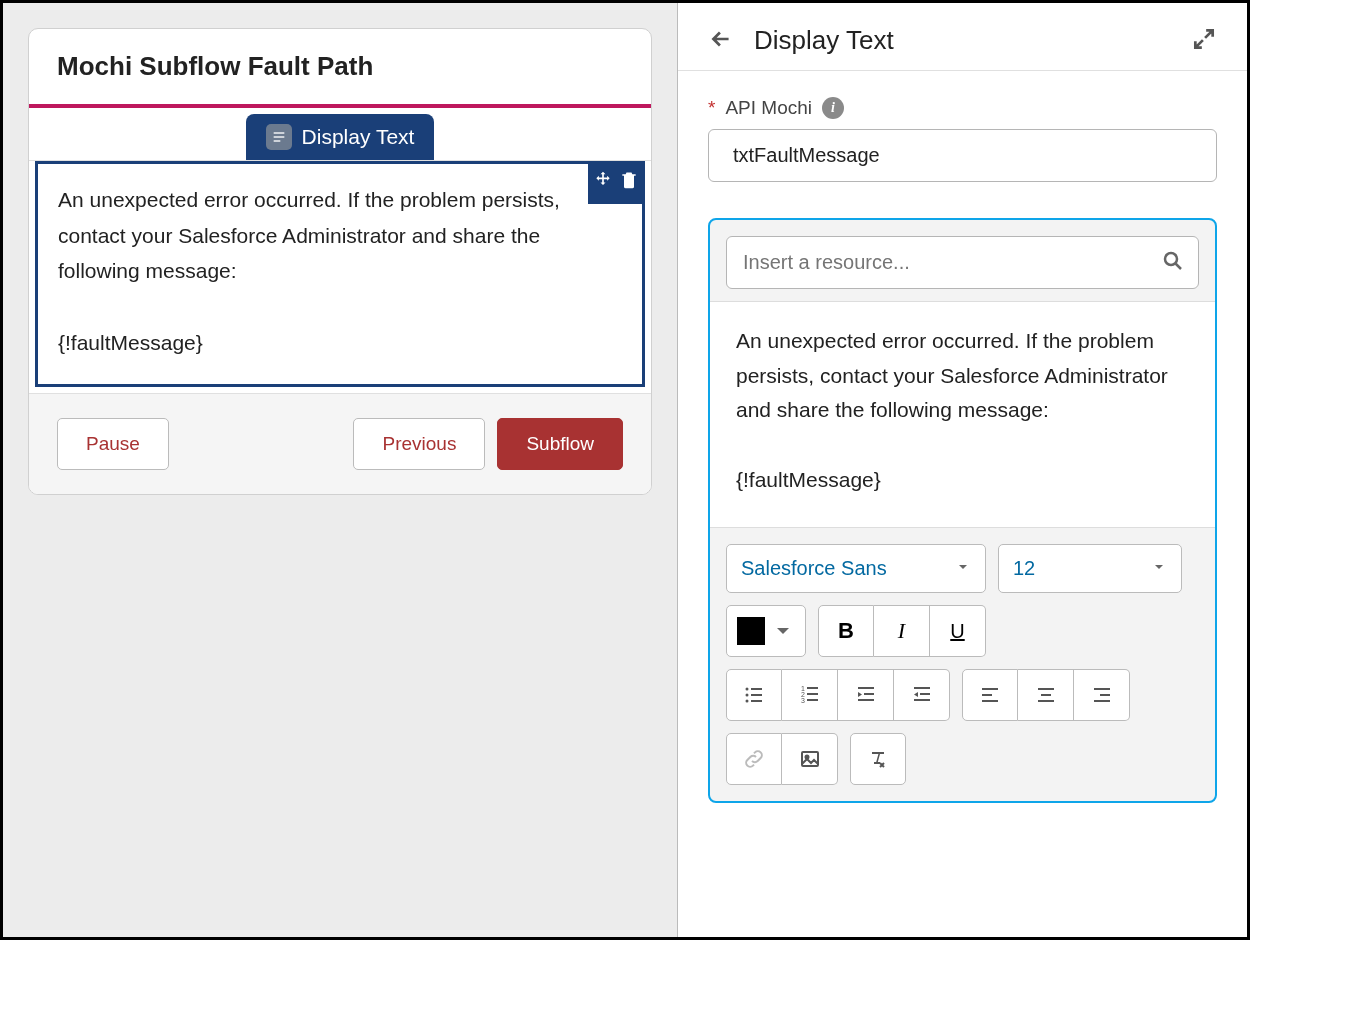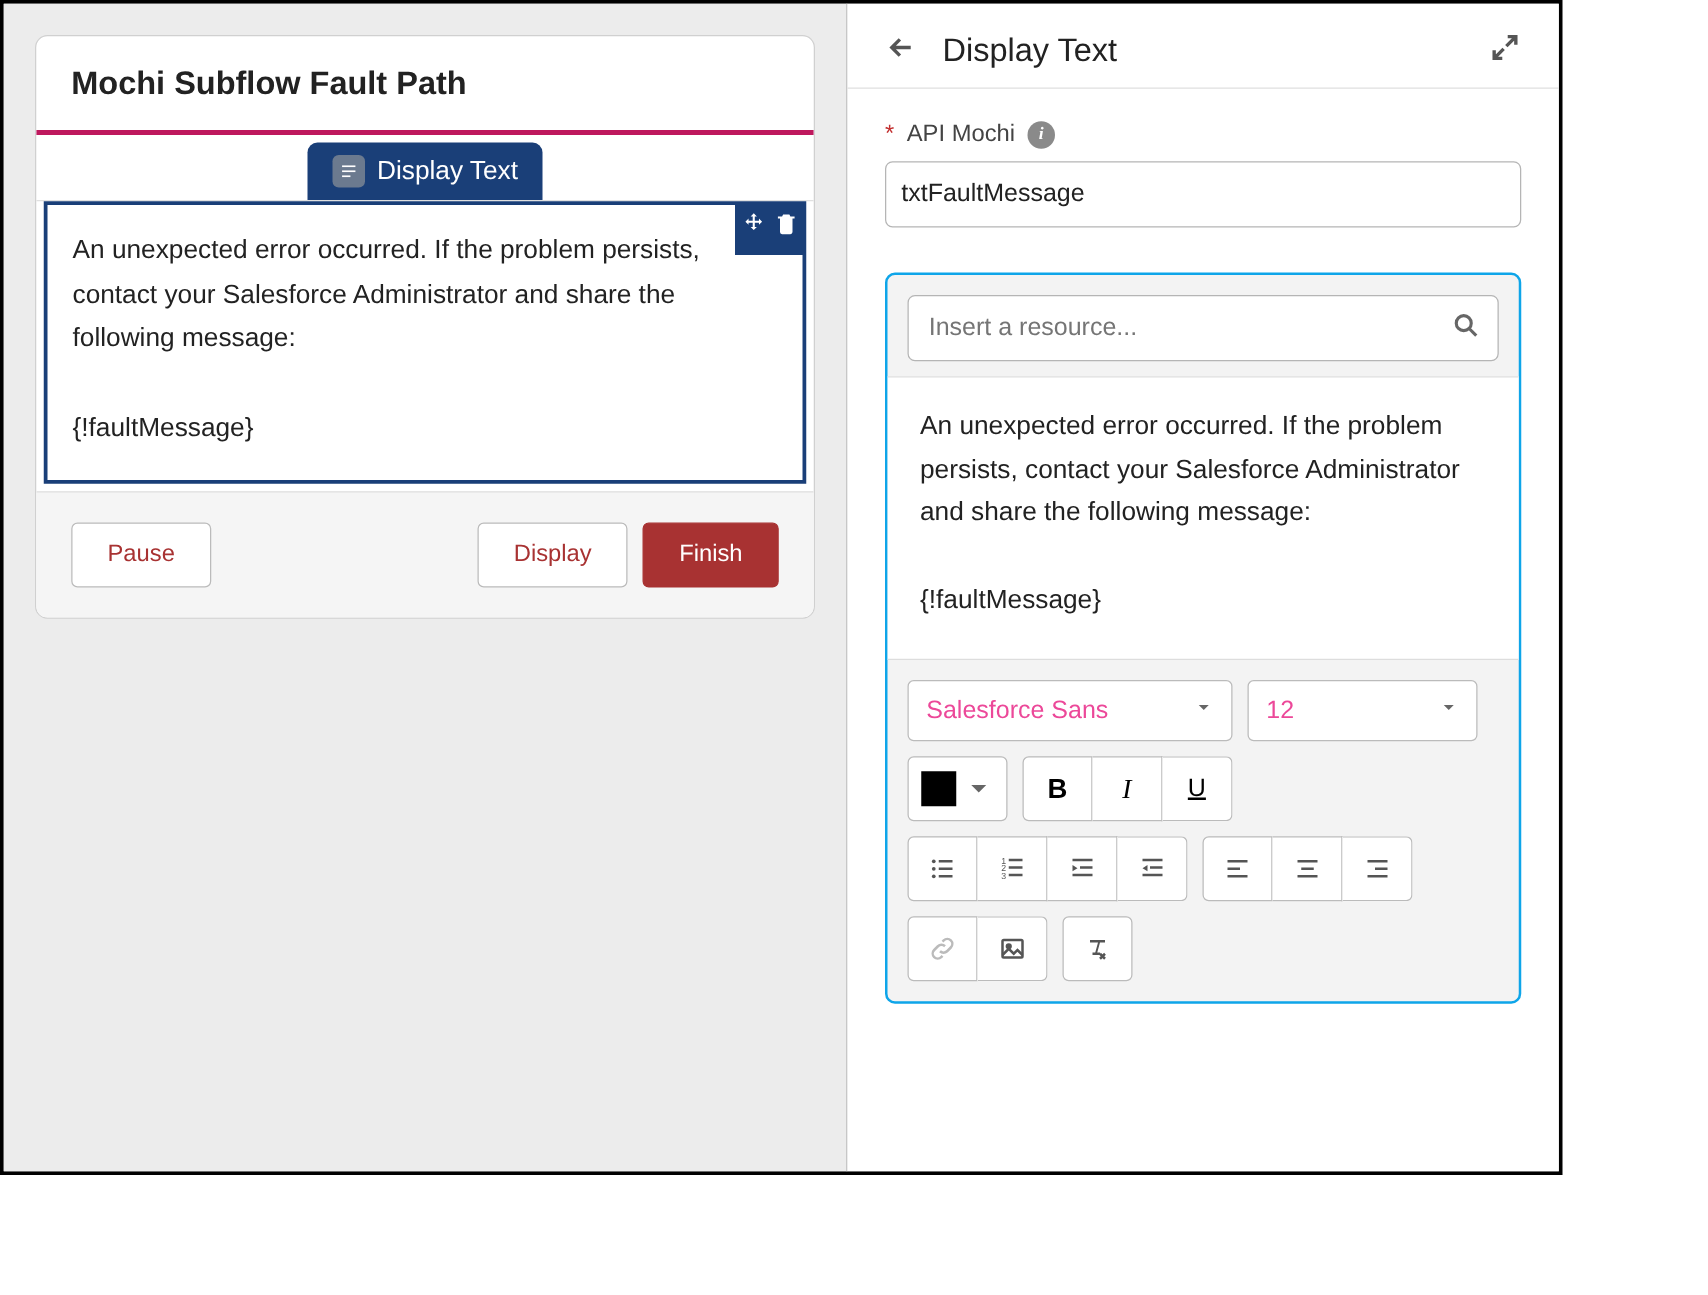--- a/index.html
+++ b/index.html
@@ -26,30 +26,30 @@
     
     .right-panel { flex: 1; background: #fff; padding: 22px 30px; display: flex; flex-direction: column; }
     .rp-header { display: flex; align-items: center; justify-content: space-between; margin-bottom: 14px; }
     .rp-header-left { display: flex; align-items: center; gap: 20px; }
     .rp-title { font-size: 26px; font-weight: 500; color: #222; }
     .rp-back svg, .rp-expand svg { width: 26px; height: 26px; }
     .rp-divider { border: none; border-top: 1px solid #e0e0e0; margin: 0 -30px 26px -30px; }
     .field-label { font-size: 19px; color: #444; margin-bottom: 10px; display: flex; align-items: center; gap: 10px; }
     .req-star { color: #c23030; }
     .info-badge { width: 22px; height: 22px; border-radius: 50%; background: #8a8a8a; color: #fff; display: inline-flex; align-items: center; justify-content: center; font-size: 14px; font-weight: 700; font-style: italic; font-family: Georgia, serif; }
-    .text-input { width: 100%; padding: 14px 12px; font-size: 20px; border: 1px solid #b5b5b5; border-radius: 6px; color: #222; }
+    .text-input { width: 100%; padding: 14px 24px; font-size: 20px; border: 1px solid #b5b5b5; border-radius: 6px; color: #222; }
     .editor-panel { margin-top: 36px; border: 2px solid #0ea5e9; border-radius: 8px; background: #f3f3f3; overflow: hidden; }
     .resource-row { padding: 16px 16px 12px 16px; }
     .resource-input-wrap { position: relative; }
     .resource-input { width: 100%; padding: 14px 46px 14px 16px; font-size: 20px; border: 1px solid #b5b5b5; border-radius: 6px; background: #fff; color: #666; }
     .search-ico { position: absolute; right: 14px; top: 50%; transform: translateY(-50%); }
     .search-ico svg { width: 24px; height: 24px; }
     .editor-content { background: #fff; border-top: 1px solid #ddd; border-bottom: 1px solid #ddd; padding: 22px 26px 30px 26px; font-size: 21px; line-height: 1.65; color: #222; }
     .toolbar { padding: 16px; display: flex; flex-wrap: wrap; gap: 12px; }
-    .tb-select { background: #fff; border: 1px solid #bbb; border-radius: 5px; padding: 12px 14px; font-size: 20px; color: #ec4899; display: flex; align-items: center; justify-content: space-between; gap: 26px; cursor: pointer; }
+    .tb-select { background: #fff; border: 1px solid #bbb; border-radius: 5px; padding: 12px 14px; font-size: 20px; color: #0369a1; display: flex; align-items: center; justify-content: space-between; gap: 26px; cursor: pointer; }
     .font-select { width: 260px; }
     .size-select { width: 184px; }
     .chev svg { width: 16px; height: 16px; }
     .tb-group { display: flex; }
     .tb-btn { width: 56px; height: 52px; background: #fff; border: 1px solid #bbb; display: flex; align-items: center; justify-content: center; cursor: pointer; }
     .tb-group .tb-btn + .tb-btn { border-left: none; }
     .tb-group .tb-btn:first-child { border-radius: 5px 0 0 5px; }
     .tb-group .tb-btn:last-child { border-radius: 0 5px 5px 0; }
     .tb-btn-single { border-radius: 5px; }
     .tb-btn svg { width: 24px; height: 24px; }
@@ -92,22 +92,22 @@
             </span>
           </div>
           <div>An unexpected error occurred. If the problem persists, contact your Salesforce Administrator and share the following message:</div>
           <br>
           <div>{!faultMessage}</div>
         </div>
       </div>
       <div class="card-footer">
         <button class="btn">Pause</button>
         <div class="footer-right">
-          <button class="btn">Display</button>
-          <button class="btn btn-primary">Finish</button>
+          <button class="btn">Previous</button>
+          <button class="btn btn-primary">Subflow</button>
         </div>
       </div>
     </div>
   </div>
 
   <div class="right-panel">
     <div class="rp-header">
       <div class="rp-header-left">
         <span class="rp-back">
           <svg viewBox="0 0 24 24" fill="none" stroke="#555" stroke-width="2.5">

